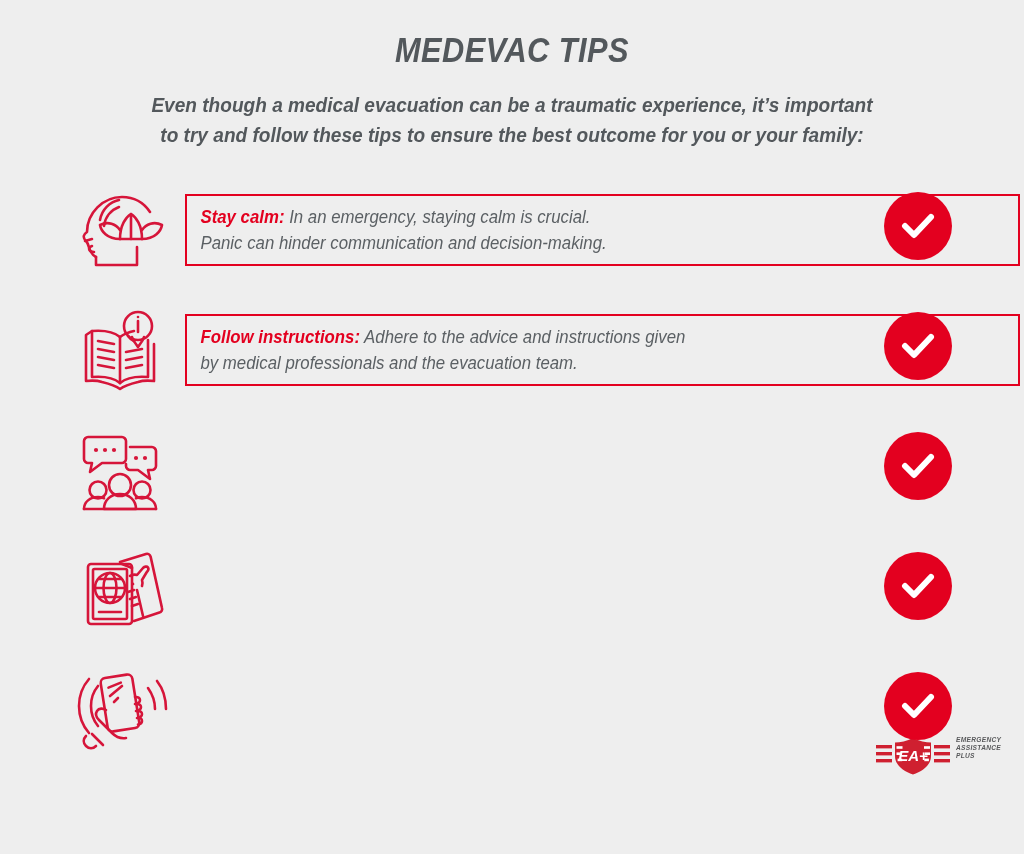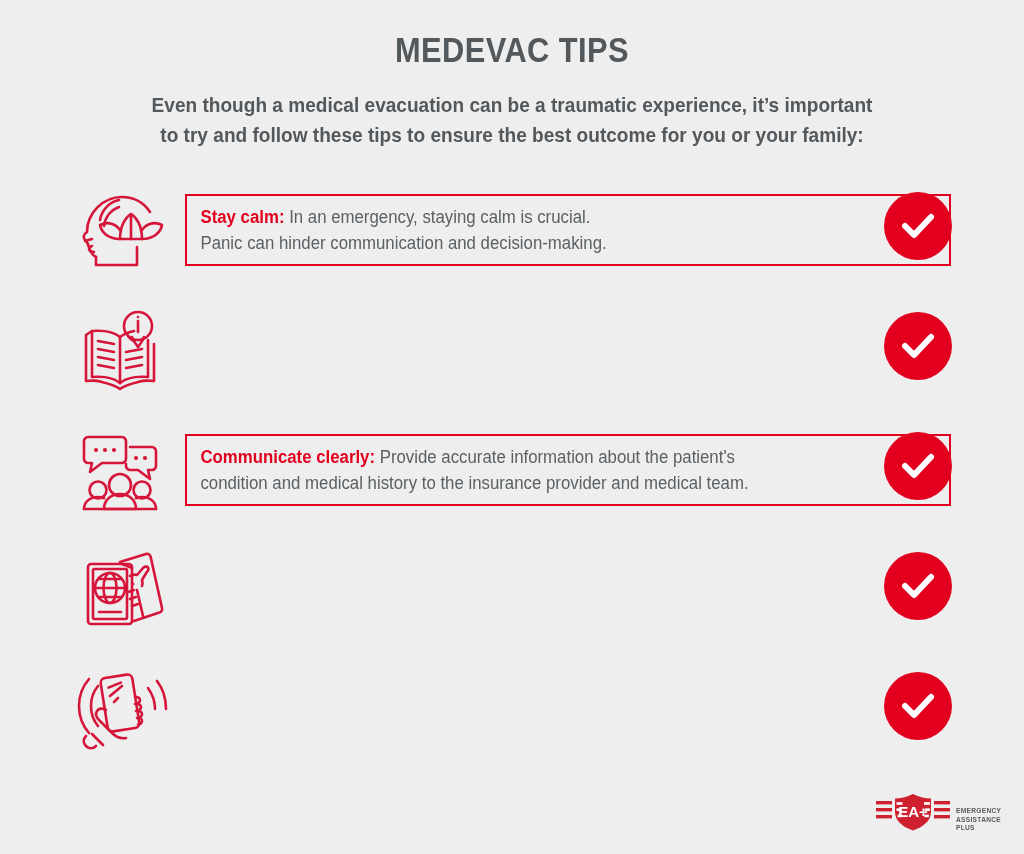--- a/index.html
+++ b/index.html
@@ -12,20 +12,21 @@
     background: #eeeeee;
     font-family: "Liberation Sans", sans-serif;
     overflow: hidden;
     position: relative;
   }
   .poster {
     position: relative;
     width: 1024px;
     height: 854px;
     box-sizing: border-box;
+    font-style: italic;
   }
   .title {
     position: absolute;
     top: 30px;
     left: 0;
     width: 1024px;
     text-align: center;
     font-size: 35px;
     font-weight: bold;
     letter-spacing: 0.5px;
@@ -67,21 +68,21 @@
     display: flex;
     align-items: center;
     justify-content: center;
   }
   .icon-cell svg { display: block; }
 
   .tip-box {
     position: absolute;
     left: 185px;
     top: 14px;
-    width: 766px;
+    width: 835px;
     height: 72px;
     box-sizing: border-box;
     border: 2px solid #e3001f;
     display: flex;
     align-items: center;
   }
   .tip-text {
     padding-left: 14px;
     padding-right: 80px;
     font-size: 17.5px;
@@ -107,25 +108,25 @@
     display: flex;
     align-items: center;
     justify-content: center;
     z-index: 5;
   }
   .check-badge svg { display: block; }
 
   .footer-logo {
     position: absolute;
     left: 876px;
-    top: 784px;
+    top: 736px;
     width: 120px;
     height: 48px;
     display: flex;
-    align-items: flex-end;
+    align-items: flex-start;
   }
   .logo-mark { flex: 0 0 auto; }
   .logo-words {
     margin-left: 6px;
     color: #58595b;
     font-size: 6.6px;
     font-weight: bold;
     line-height: 8.2px;
     letter-spacing: 0.3px;
   }
@@ -189,20 +190,26 @@
           <path d="M52 45 L68 42"></path>
           <path d="M52 53 L68 50"></path>
           <path d="M52 61 L68 58"></path>
           <path d="M60 34 C60 34 56 32 54 29"></path>
           <circle cx="64" cy="19" r="14"></circle>
           <path d="M58 30 C59 34 62 37 64 40 C66 37 69 34 70 30"></path>
           <path d="M64 14 L64 25"></path>
           <circle cx="64" cy="10" r="1.3" fill="#d6153a" stroke="none"></circle>
         </svg>
       </div>
+      <div class="tip-box">
+        <div class="tip-text">
+          <b>Follow instructions:</b><span> Adhere to the advice and instructions given</span>
+          <span class="l2">by medical professionals and the evacuation team.</span>
+        </div>
+      </div>
       <div class="check-badge">
         <svg width="34" height="28" viewBox="0 0 34 28" fill="none" stroke="#ffffff" stroke-width="6" stroke-linecap="round" stroke-linejoin="round">
           <path d="M4 14 L13 23 L30 5"></path>
         </svg>
       </div>
     </div>
 
     <div class="tip-row">
       <div class="icon-cell">
         <svg width="92" height="86" viewBox="0 0 92 86" fill="none" stroke="#d6153a" stroke-width="2.6" stroke-linecap="round" stroke-linejoin="round">
@@ -214,26 +221,20 @@
           <circle cx="62" cy="31" r="2.1" fill="#d6153a" stroke="none"></circle>
           <circle cx="71" cy="31" r="2.1" fill="#d6153a" stroke="none"></circle>
           <circle cx="46" cy="58" r="11"></circle>
           <path d="M30 82 C30 73 37 67 46 67 C55 67 62 73 62 82 Z"></path>
           <circle cx="24" cy="63" r="8.5"></circle>
           <path d="M10 82 C10 75 16 70 24 70 C26 70 28 70.4 30 71.2"></path>
           <circle cx="68" cy="63" r="8.5"></circle>
           <path d="M82 82 C82 75 76 70 68 70 C66 70 64 70.4 62 71.2"></path>
           <path d="M10 82 L82 82"></path>
         </svg>
-      </div>
-      <div class="tip-box">
-        <div class="tip-text">
-          <b>Communicate clearly:</b><span> Provide accurate information about the patient's</span>
-          <span class="l2">condition and medical history to the insurance provider and medical team.</span>
-        </div>
       </div>
       <div class="check-badge">
         <svg width="34" height="28" viewBox="0 0 34 28" fill="none" stroke="#ffffff" stroke-width="6" stroke-linecap="round" stroke-linejoin="round">
           <path d="M4 14 L13 23 L30 5"></path>
         </svg>
       </div>
     </div>
 
     <div class="tip-row">
       <div class="icon-cell">

